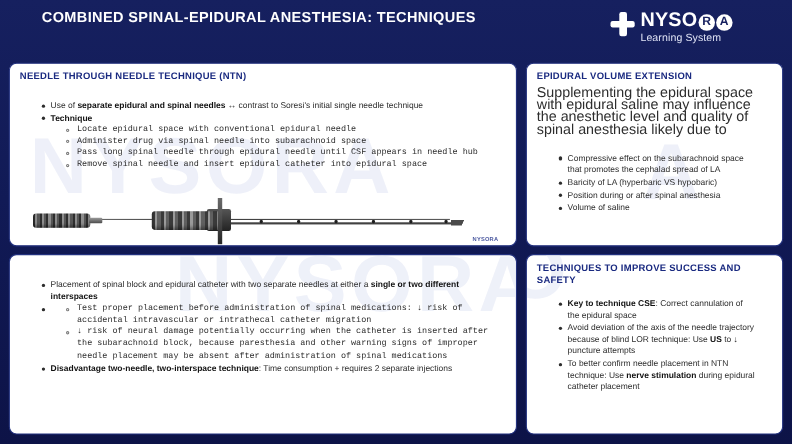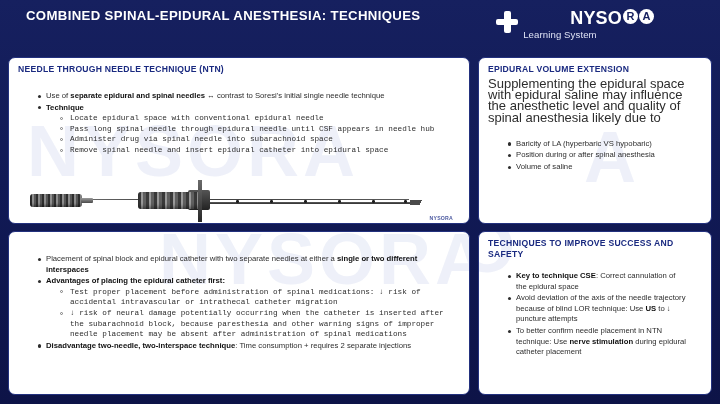--- a/index.html
+++ b/index.html
@@ -9,21 +9,21 @@
     font-family:"Liberation Sans",sans-serif;
     -webkit-font-smoothing:antialiased;
   }
   .slide{
     position:relative;width:720px;height:404px;
     background:linear-gradient(180deg,#16205f 0%,#111a56 45%,#0d1347 100%);
     box-sizing:border-box;
   }
   
   .header{
-    position:absolute;left:4px;top:0;width:664px;height:54px;
+    position:absolute;left:16px;top:0;width:664px;height:54px;
   }
   .title{
     position:absolute;left:22px;top:8px;width:430px;
     color:#ffffff;font-size:13.2px;font-weight:bold;
     letter-spacing:.35px;line-height:16.5px;text-transform:uppercase;
   }
   .logo{
     position:absolute;right:14px;top:9px;height:36px;
     display:flex;align-items:flex-start;
   }
@@ -31,21 +31,21 @@
     width:22px;height:22px;position:relative;margin-top:2px;margin-right:5px;
   }
   .logo-cross:before,.logo-cross:after{
     content:"";position:absolute;background:#ffffff;border-radius:2px;
   }
   .logo-cross:before{left:7.6px;top:0;width:6.8px;height:22px;}
   .logo-cross:after{left:0;top:7.6px;width:22px;height:6.8px;}
   .logo-text{display:flex;flex-direction:column;}
   .logo-main{
     color:#ffffff;font-size:18px;font-weight:bold;letter-spacing:.2px;
-    line-height:19px;display:flex;align-items:flex-start;margin-left:47px;
+    line-height:19px;display:flex;align-items:flex-end;
   }
   .logo-circle{
     display:inline-flex;align-items:center;justify-content:center;
     width:15px;height:15px;border-radius:50%;background:#ffffff;color:#16205f;
     font-size:11px;font-weight:bold;margin-left:1px;line-height:1;
   }
   .logo-sub{
     color:#dfe3f5;font-size:9.6px;line-height:11px;letter-spacing:.1px;
     margin-top:1px;
   }
@@ -169,22 +169,22 @@
     <div class="panel-inner">
       <div class="p-title">NEEDLE THROUGH NEEDLE TECHNIQUE (NTN)</div>
       <ul>
         <li class="lvl1">
           <span>Use of <b>separate epidural and spinal needles</b> ↔ contrast to Soresi's initial single needle technique</span>
         </li>
         <li class="lvl1">
           <span><b>Technique</b></span>
           <ul class="sub">
             <li class="lvl2"><span>Locate epidural space with conventional epidural needle</span></li>
+            <li class="lvl2"><span>Administer drug via spinal needle into subarachnoid space</span></li>
             <li class="lvl2"><span>Pass long spinal needle through epidural needle until CSF appears in needle hub</span></li>
-            <li class="lvl2"><span>Administer drug via spinal needle into subarachnoid space</span></li>
             <li class="lvl2"><span>Remove spinal needle and insert epidural catheter into epidural space</span></li>
           </ul>
         </li>
       </ul>
 
       <div class="needle-fig">
         <div class="shaft"></div>
         <div class="shaft2"></div>
         <div class="hub-a"></div>
         <div class="wing2"></div>
@@ -203,38 +203,38 @@
   </div>
 
   <div class="panel" id="panel-eve">
     <div class="wm">
       <span style="left:105px;top:58px;">A</span>
     </div>
     <div class="panel-inner">
       <div class="p-title">EPIDURAL VOLUME EXTENSION</div>
       <p class="p-lead">Supplementing the epidural space with epidural saline may influence the anesthetic level and quality of spinal anesthesia likely due to</p>
       <ul>
+        <li class="lvl1"><span>Compressive effect on the subarachnoid space that promotes the cephalad spread of LA</span></li>
         <li class="lvl1"><span>Baricity of LA (hyperbaric VS hypobaric)</span></li>
         <li class="lvl1"><span>Position during or after spinal anesthesia</span></li>
         <li class="lvl1"><span>Volume of saline</span></li>
       </ul>
     </div>
   </div>
 
   <div class="panel" id="panel-snt">
     <div class="wm">
       <span style="left:150px;top:-14px;">NYSORA</span>
     </div>
     <div class="panel-inner">
       <ul>
         <li class="lvl1">
           <span>Placement of spinal block and epidural catheter with two separate needles at either a <b>single or two different interspaces</b></span>
         </li>
         <li class="lvl1">
-          <span><b>Advantages of placing the epidural catheter first:</b></span>
           <ul class="sub">
             <li class="lvl2"><span>Test proper placement before administration of spinal medications: ↓ risk of accidental intravascular or intrathecal catheter migration</span></li>
             <li class="lvl2"><span>↓ risk of neural damage potentially occurring when the catheter is inserted after the subarachnoid block, because paresthesia and other warning signs of improper needle placement may be absent after administration of spinal medications</span></li>
           </ul>
         </li>
         <li class="lvl1">
           <span><b>Disadvantage two-needle, two-interspace technique</b>: Time consumption + requires 2 separate injections</span>
         </li>
       </ul>
     </div>

